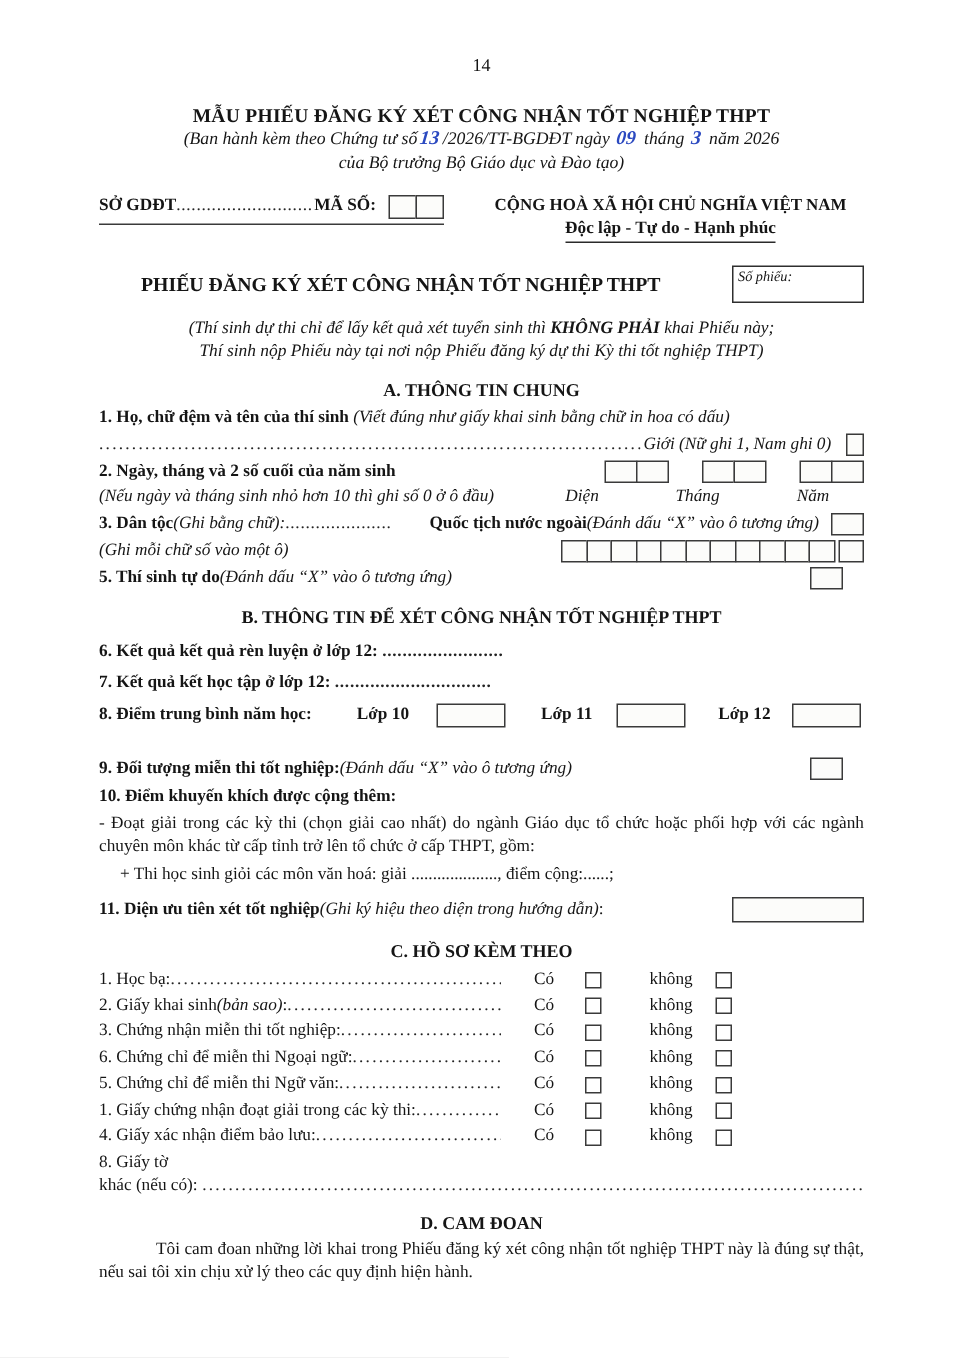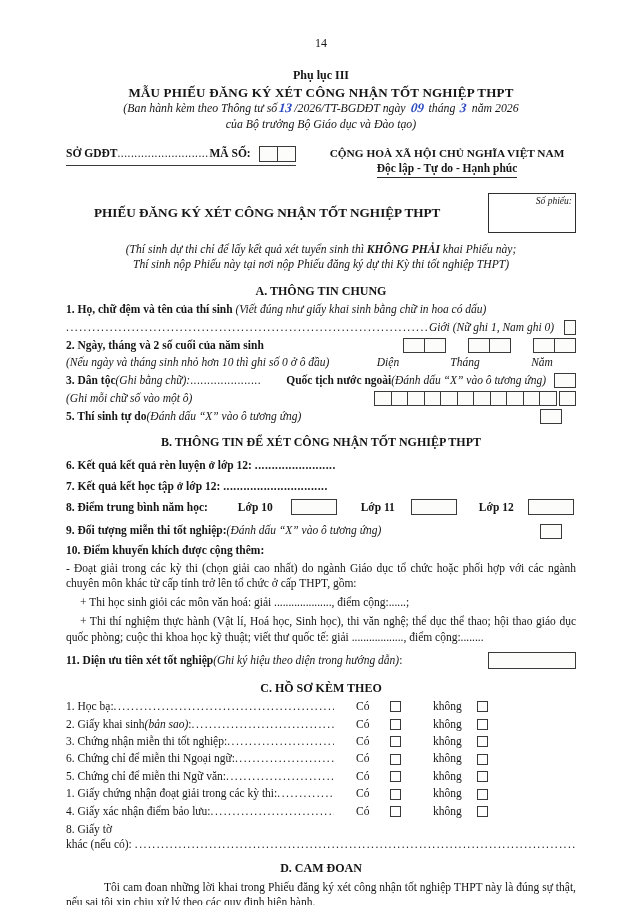--- a/index.html
+++ b/index.html
@@ -26,22 +26,22 @@
   .page-num{text-align:center;font-size:12px;margin-bottom:16px;}
   .h-appendix{font-size:12px;}
   .h-title{font-size:13px;letter-spacing:.2px;}
   .issue{font-size:11.8px;}
   .masthead{display:flex;margin-top:13px;align-items:flex-start;}
   .mast-left{border-bottom:1.6px solid #3a3a3a;padding-bottom:3px;display:flex;align-items:center;}
   .mast-right{margin-left:auto;text-align:center;width:258px;}
   .motto-underline{display:inline-block;border-bottom:1.2px solid #2a2a2a;padding-bottom:1px;}
   .title-row{display:flex;align-items:center;margin-top:15px;}
   .form-title{font-size:13.2px;margin-left:28px;}
-  .serial-box{margin-left:auto;width:88px;height:40px;border:1.6px solid #2e2e2e;
-      font-size:9.5px;font-style:italic;padding:1px 3px;box-sizing:border-box;text-align:right;}
+  .serial-box{margin-left:auto;width:88px;height:25px;border:1.6px solid #2e2e2e;
+      font-size:9.5px;font-style:italic;padding:1px 3px;box-sizing:border-box;}
   .notes{margin-top:10px;font-size:11.6px;line-height:1.28;}
   .sec-head{font-weight:bold;font-size:12px;margin-top:11px;text-align:center;}
   .item{margin-top:2.5px;}
   .rzone{display:flex;margin-left:auto;}
   .dgroup{display:flex;margin-left:22px;}
   .dlabels{display:flex;margin-left:auto;width:232px;font-style:italic;}
   .dlabels span{width:66px;text-align:center;margin-left:11px;}
   .gradebox{width:46px;height:16px;}
   .widebox{width:88px;height:17px;}
   .c-row{display:flex;align-items:center;margin-top:2.2px;}
@@ -51,24 +51,23 @@
   .just{text-align:justify;}
   .indent{text-indent:38px;}
 </style>
 </head>
 <body>
 
 <div class="page">
 
   <div class="page-num">14</div>
 
-  <div class="center b h-appendix">Phụ lục III</div>
   <div class="center b h-title">MẪU PHIẾU ĐĂNG KÝ XÉT CÔNG NHẬN TỐT NGHIỆP THPT</div>
   <div class="center i issue">
-    <span>(Ban hành kèm theo Thông tư số</span><span class="hw">13</span><span>/2026/TT-BGDĐT  ngày</span> <span class="hw">09</span> <span>tháng</span> <span class="hw">3</span> <span>năm 2026</span>
+    <span>(Ban hành kèm theo Chứng tư số</span><span class="hw">13</span><span>/2026/TT-BGDĐT  ngày</span> <span class="hw">09</span> <span>tháng</span> <span class="hw">3</span> <span>năm 2026</span>
   </div>
   <div class="center i issue">của Bộ trưởng Bộ Giáo dục và Đào tạo)</div>
 
   <div class="masthead">
     <div class="mast-left">
       <span class="b">SỞ GDĐT</span>
         <span class="dots" style="max-width:92px;letter-spacing:.5px;">............................</span>
         <span class="b">MÃ SỐ:</span>
       <span style="margin-left:8px;display:flex;">
           <span class="box" style="width:19px;height:16px;"></span>
@@ -173,32 +172,31 @@
   <div class="row-c item" style="margin-top:5px;">
     <span class="b">8. Điểm trung bình năm học:</span>
     <span class="b" style="margin-left:30px;">Lớp 10</span>
     <span class="box gradebox" style="margin-left:18px;"></span>
     <span class="b" style="margin-left:24px;">Lớp 11</span>
     <span class="box gradebox" style="margin-left:16px;"></span>
     <span class="b" style="margin-left:22px;">Lớp 12</span>
     <span class="box gradebox" style="margin-left:14px;"></span>
   </div>
 
-  <div class="row item" style="margin-top:8px;">
+  <div class="row item" style="margin-top:20px;">
     <span class="b">9. Đối tượng miễn thi tốt nghiệp: </span>
       <span class="i">(Đánh dấu “X” vào ô tương ứng)</span>
     <span class="box cell" style="margin-left:auto;margin-right:14px;"></span>
   </div>
 
   <div class="item" style="margin-top:4px;">
     <span class="b">10. Điểm khuyến khích được cộng thêm:</span>
   </div>
   <div class="item just">- Đoạt giải trong các kỳ thi (chọn giải cao nhất) do ngành Giáo dục tổ chức hoặc phối hợp với các ngành chuyên môn khác từ cấp tỉnh trở lên tổ chức ở cấp THPT, gồm:</div>
   <div class="item" style="padding-left:14px;margin-top:4px;">+ Thi học sinh giỏi các môn văn hoá: giải ...................., điểm cộng:......;</div>
-  <div class="item just" style="text-indent:14px;margin-top:4px;">+ Thi thí nghiệm thực hành (Vật lí, Hoá học, Sinh học), thi văn nghệ; thể dục thể thao; hội thao giáo dục quốc phòng; cuộc thi khoa học kỹ thuật; viết thư quốc tế: giải .................., điểm cộng:........</div>
 
   <div class="row-c item" style="margin-top:7px;">
     <span class="b">11. Diện ưu tiên xét tốt nghiệp </span>
       <span class="i">(Ghi ký hiệu theo diện trong hướng dẫn)</span>
       <span> :</span>
     <span class="box widebox" style="margin-left:auto;"></span>
   </div>
 
   <div class="sec-head" style="margin-top:12px;">C. HỒ SƠ KÈM THEO</div>
 

